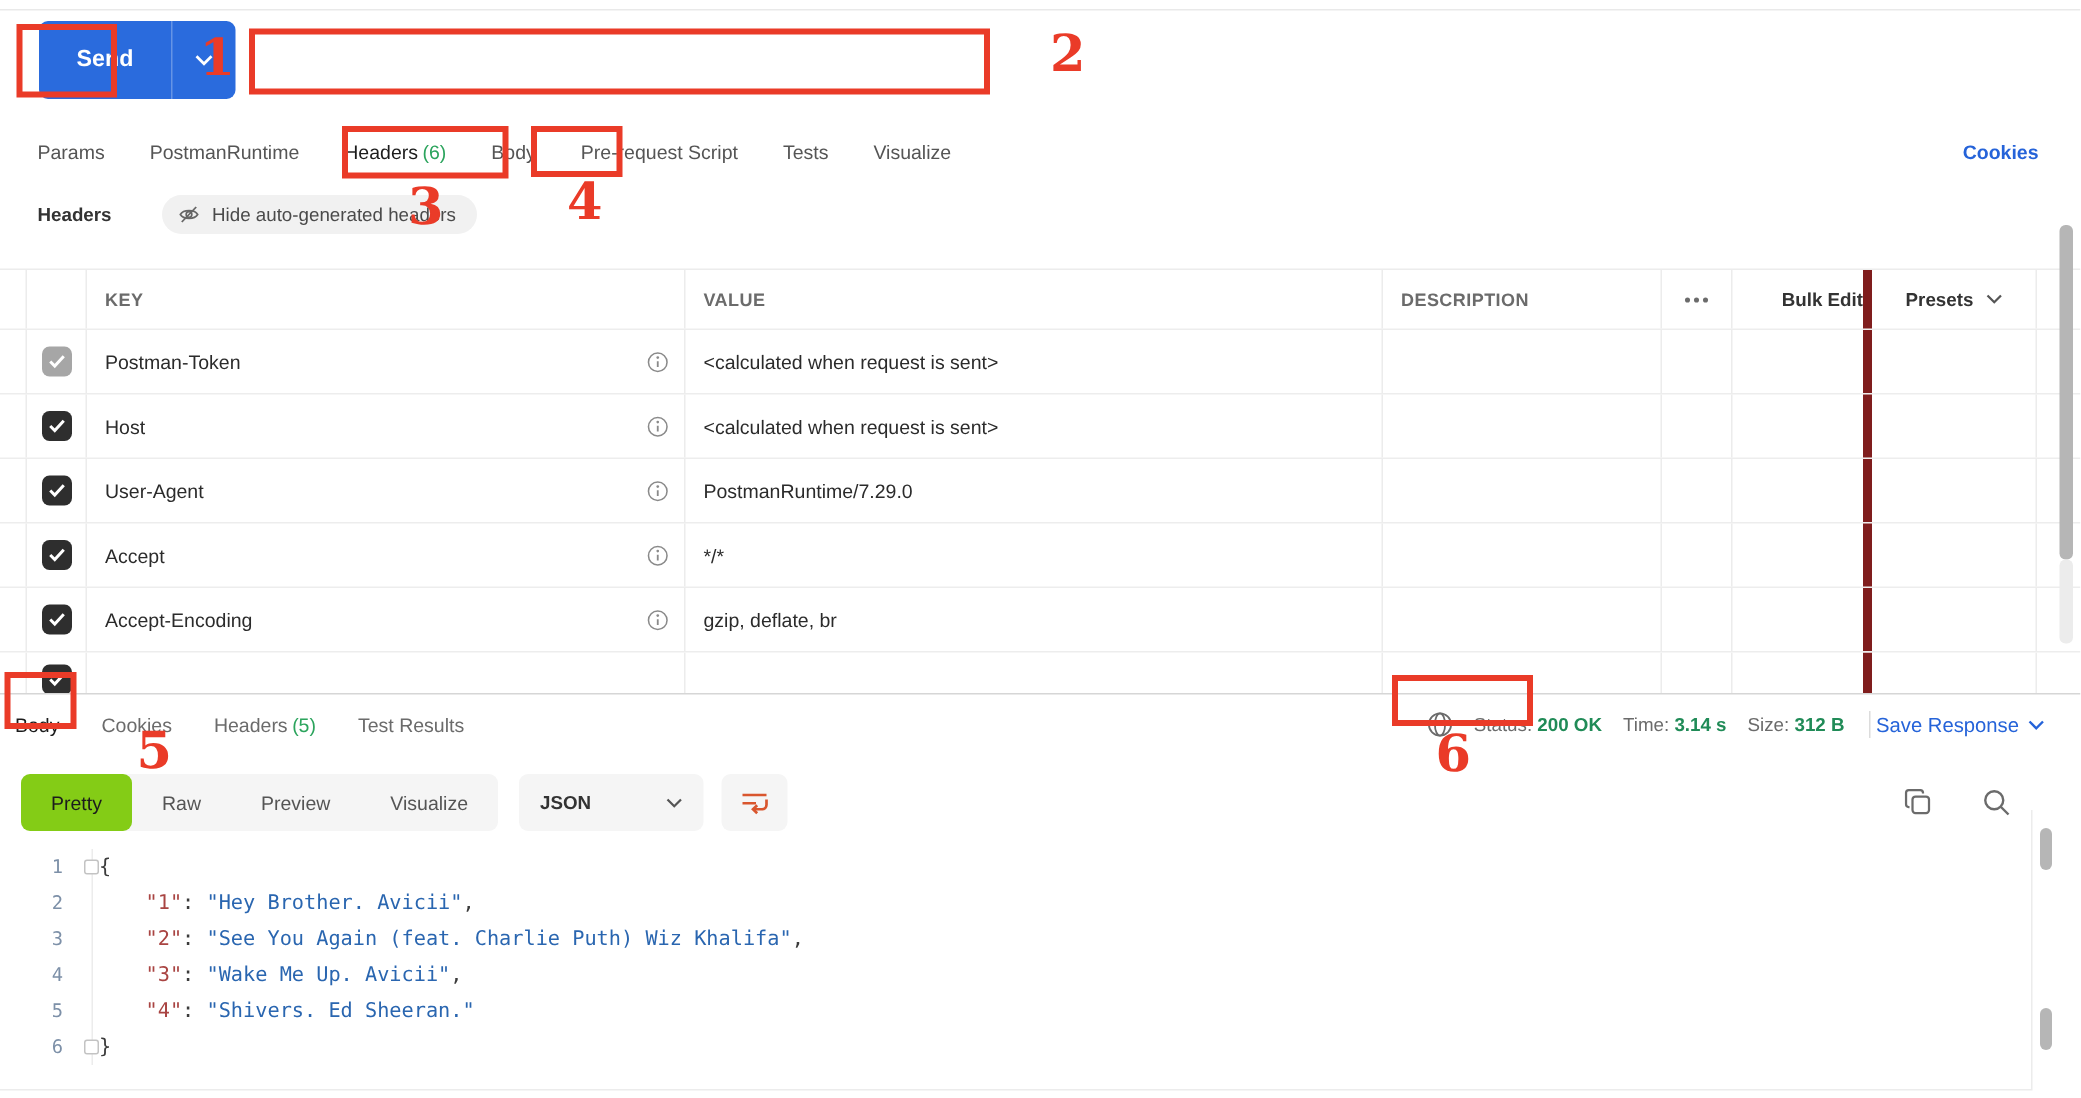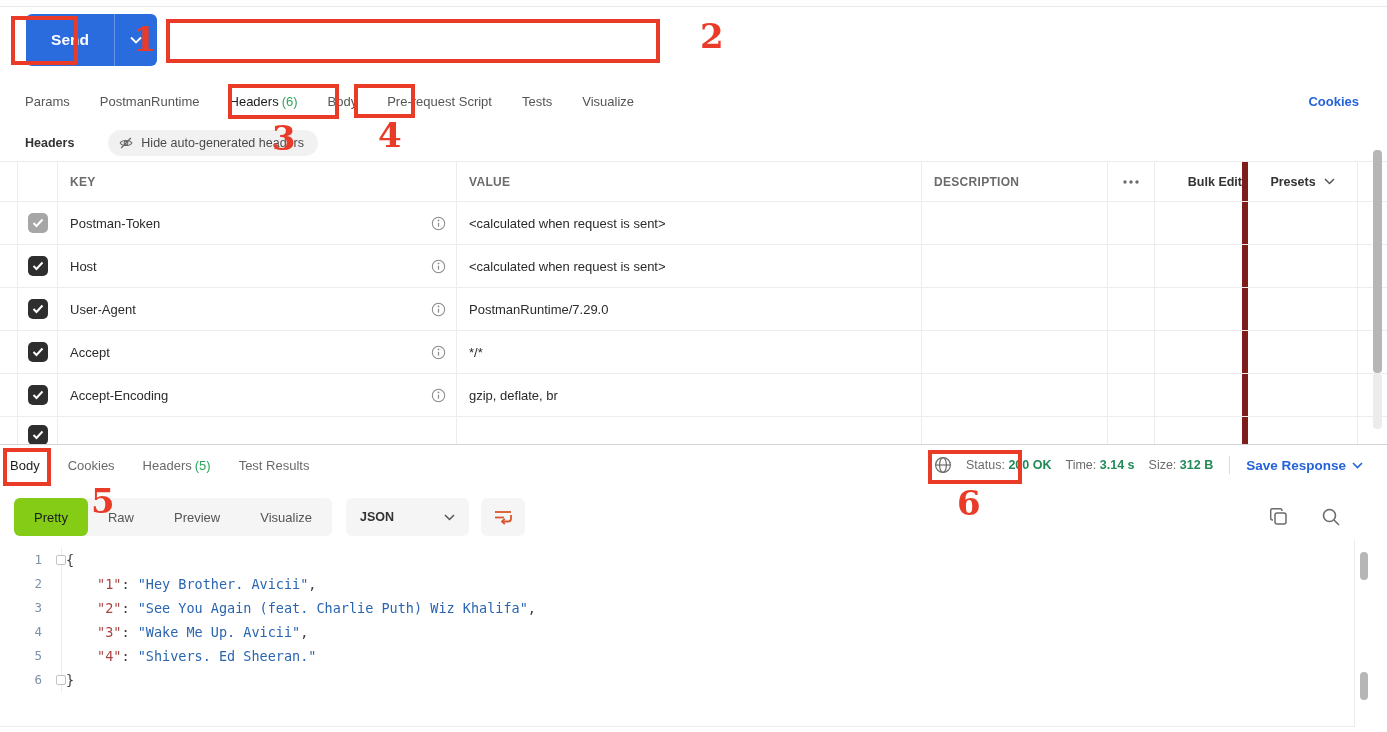--- a/index.html
+++ b/index.html
@@ -33,21 +33,21 @@
 
   
   .headers-subrow { margin-top:10px; height:30px; display:flex; align-items:center; padding-left:25px; }
   .headers-title { font-size:12.5px; font-weight:700; color:#333; }
   .hide-chip { margin-left:34px; height:26px; border-radius:13px; background:#f1f1f1;
     display:flex; align-items:center; padding:0 14px 0 10px; cursor:pointer; }
   .hide-chip svg { margin-right:7px; }
   .hide-chip span { font-size:12.5px; color:#4a4a4a; }
 
   
-  .headers-table { margin-top:3px; border-top:1px solid #ececec; }
+  .headers-table { margin-top:21px; border-top:1px solid #ececec; }
   .trow { display:flex; border-bottom:1px solid #ededed; align-items:center; }
   .thead { height:40px; }
   .tbody-row { height:43px; }
   .tbody-row.partial { height:27px; border-bottom:none; overflow:hidden; align-items:flex-start; }
   .c-spacer { width:18px; height:100%; border-right:1px solid #ececec; }
   .c-check { width:40px; height:100%; border-right:1px solid #ececec; display:flex; align-items:center; justify-content:center; }
   .c-key { width:399px; height:100%; border-right:1px solid #ececec; display:flex; align-items:center; padding:0 10px 0 12px; }
   .c-val { width:465px; height:100%; border-right:1px solid #ececec; display:flex; align-items:center; padding-left:12px; }
   .c-desc { width:186px; height:100%; border-right:1px solid #ececec; display:flex; align-items:center; padding-left:12px; }
   .c-ooo { width:47px; height:100%; border-right:1px solid #ececec; display:flex; align-items:center; justify-content:center; cursor:pointer; }
@@ -64,22 +64,22 @@
 
   
   .response-panel { border-top:1px solid #d6d6d6; }
   .resp-tabs { height:40px; display:flex; align-items:center; padding:0 24px 0 10px; }
   .resp-tab { font-size:13px; color:#6b6b6b; margin-right:28px; cursor:pointer; white-space:nowrap; }
   .resp-tab.active { color:#1c1c1c; }
   .meta { display:flex; align-items:center; }
   .meta-item { font-size:12.5px; color:#6b6b6b; margin-left:14px; white-space:nowrap; }
   .meta-item b { color:var(--status-green,#208b57); font-weight:700; }
   .meta-divider { width:1px; height:18px; background:#dcdcdc; margin-left:16px; }
-  .save-response { margin-left:16px; display:flex; align-items:center; font-size:13.5px;
-    font-weight:700; color:var(--link-blue,#2563d9); cursor:pointer; }
+  .save-response { margin-left:4px; display:flex; align-items:center; font-size:13.5px;
+    font-weight:400; color:var(--link-blue,#2563d9); cursor:pointer; }
   .save-response svg { margin-left:6px; }
 
   .resp-toolbar { margin:13px 14px 0 14px; height:38px; display:flex; align-items:center; }
   .seg-group { display:flex; background:#f5f5f5; border-radius:6px; height:38px; align-items:center; }
   .seg-btn { padding:0 20px; height:38px; display:flex; align-items:center; font-size:13px; color:#555;
     border-radius:6px; cursor:pointer; }
   .seg-btn.active { background:#84cc16; color:#1c1c1c; }
   .format-dd { margin-left:14px; height:38px; background:#f5f5f5; border-radius:6px; display:flex;
     align-items:center; padding:0 14px; cursor:pointer;gap:40px; }
   .format-dd span { font-size:12.5px; font-weight:700; color:#333; margin-right:10px; }

